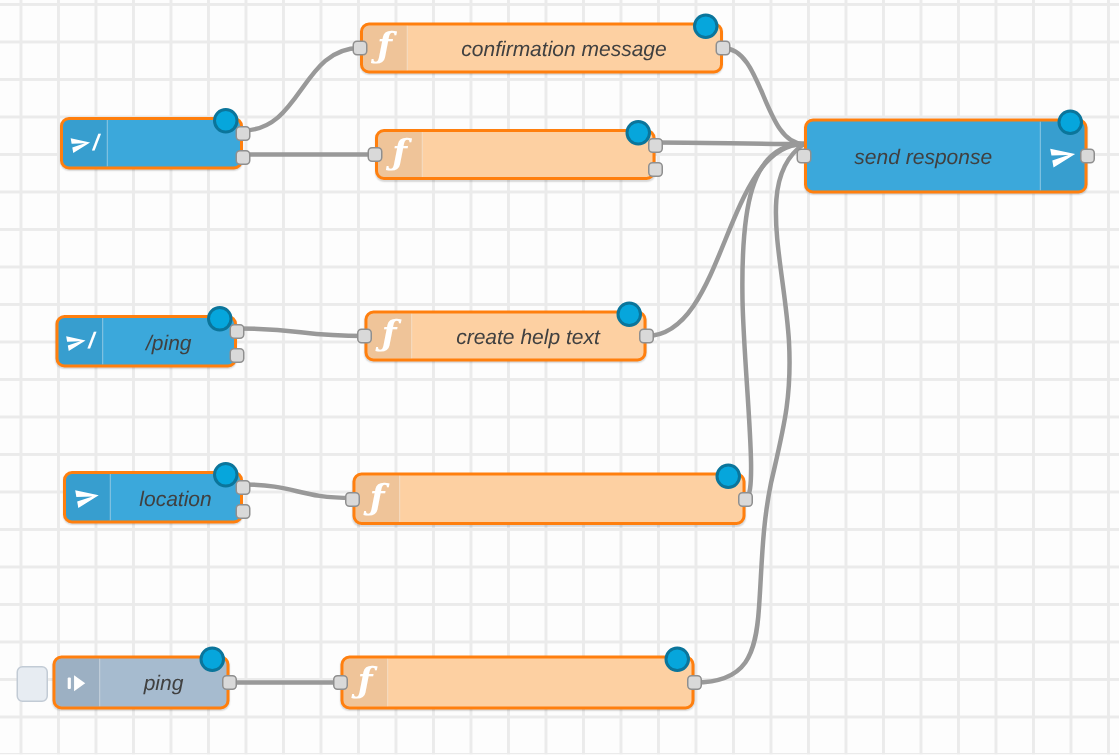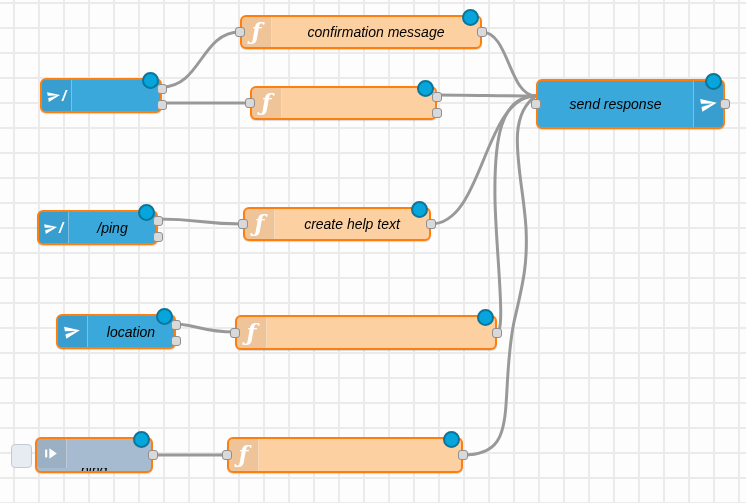--- a/index.html
+++ b/index.html
@@ -15,34 +15,34 @@
   }
   #wires{position:absolute;left:0;top:0;width:746px;height:503px;z-index:1;}
   #wires path{fill:none;stroke:#999;stroke-width:3;stroke-linecap:round;}
   .node{
     position:absolute;z-index:2;display:flex;align-items:stretch;
     border:2px solid #ff7f0e;border-radius:6px;box-sizing:border-box;
     box-shadow:0 1px 1px rgba(0,0,0,0.15);
   }
   .node.telegram{background:#3ba8db;}
   .node.function{background:#fdd0a2;}
-  .node.inject{background:#a6bbcf;flex-direction:column;}
+  .node.inject{background:#a6bbcf;}
   .iconbox{
     width:29px;display:flex;align-items:center;justify-content:center;
     background:rgba(0,0,0,0.055);flex:0 0 29px;
     border-right:1px solid rgba(255,255,255,0.35);
     border-radius:4px 0 0 4px;
   }
   .iconbox.right{
     border-right:none;border-left:1px solid rgba(255,255,255,0.35);
     border-radius:0 4px 4px 0;
   }
   .node-label{
     flex:1;display:flex;align-items:center;justify-content:center;
-    font-size:14px;font-style:italic;color:#000000;white-space:nowrap;
+    font-size:14px;font-style:italic;color:#404040;white-space:nowrap;
     padding:0 4px;overflow:hidden;
   }
   .plane{transform:rotate(-10deg);}
   .cmd-slash{
     color:#fff;font-weight:bold;font-style:italic;font-size:15px;margin-left:1px;
   }
   .fn-glyph{
     color:#fff;font-family:"DejaVu Serif",serif;font-style:italic;font-weight:bold;
     font-size:23px;line-height:1;padding-bottom:3px;
   }
@@ -144,21 +144,21 @@
   <div class="node function" style="left:243px;top:207px;width:188px;height:34px;">
     <div class="iconbox">
       <span class="fn-glyph">ƒ</span>
     </div>
     <div class="node-label">create help text</div>
     <div class="port in mid"></div>
     <div class="port out mid"></div>
     <div class="badge"></div>
   </div>
 
-  <div class="node telegram" style="left:56px;top:314px;width:120px;height:35px;">
+  <div class="node telegram" style="left:42px;top:314px;width:120px;height:35px;">
     <div class="iconbox">
       <svg class="plane" width="17" height="17" viewBox="0 0 24 24">
           <path fill="#fff" d="M1.5 20.5 L22.5 12 L1.5 3.5 L1.5 9.8 L16.5 12 L1.5 14.2 Z"></path>
         </svg>
     </div>
     <div class="node-label">location</div>
     <div class="port out o1"></div>
     <div class="port out o2"></div>
     <div class="badge"></div>
   </div>

